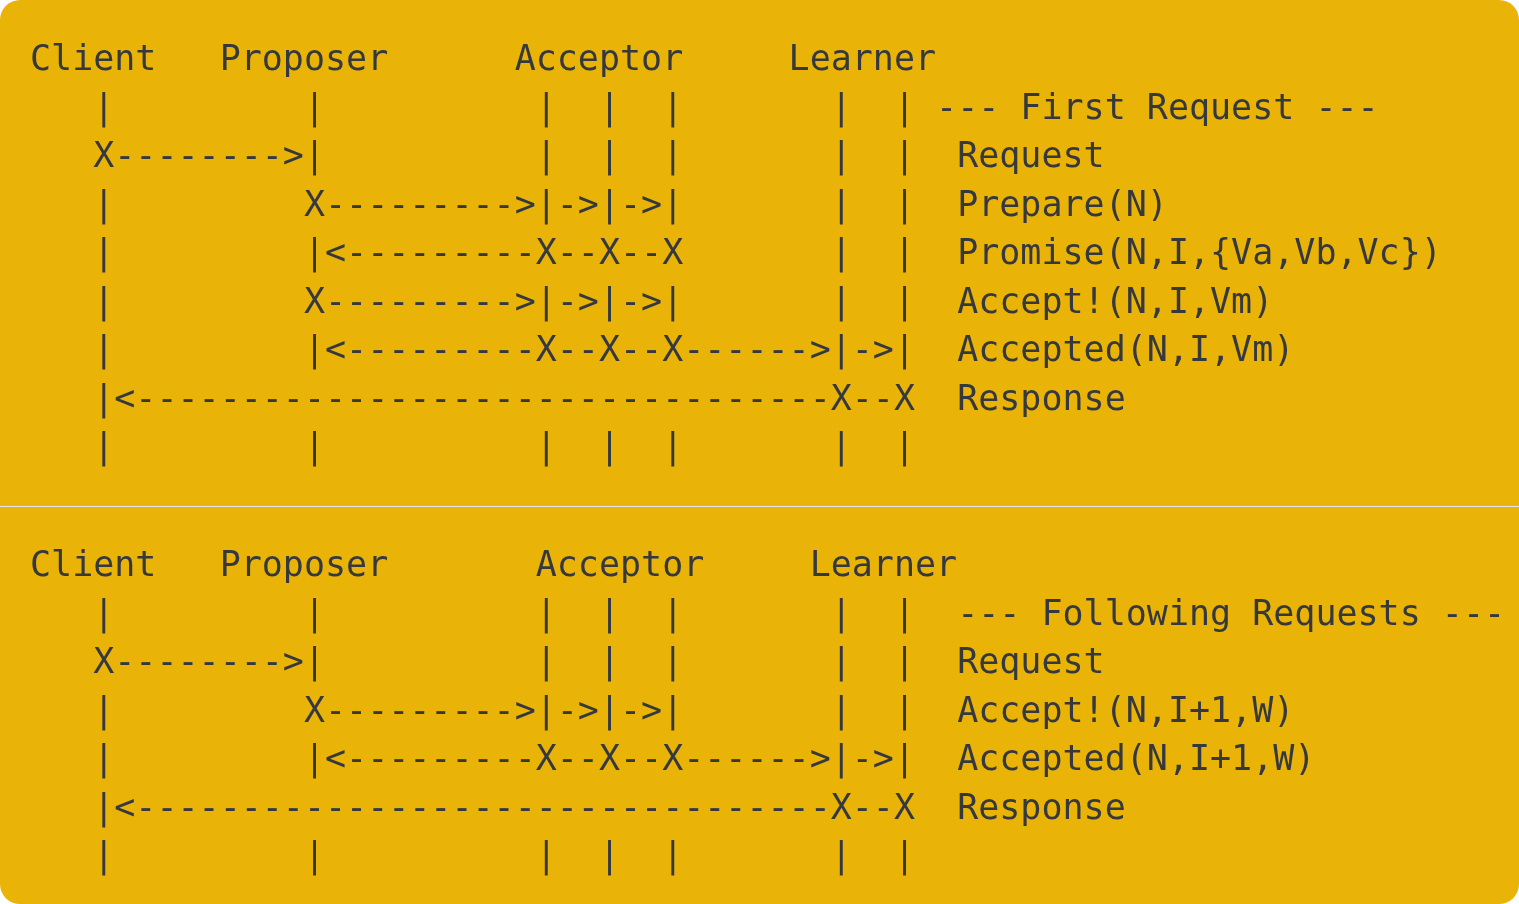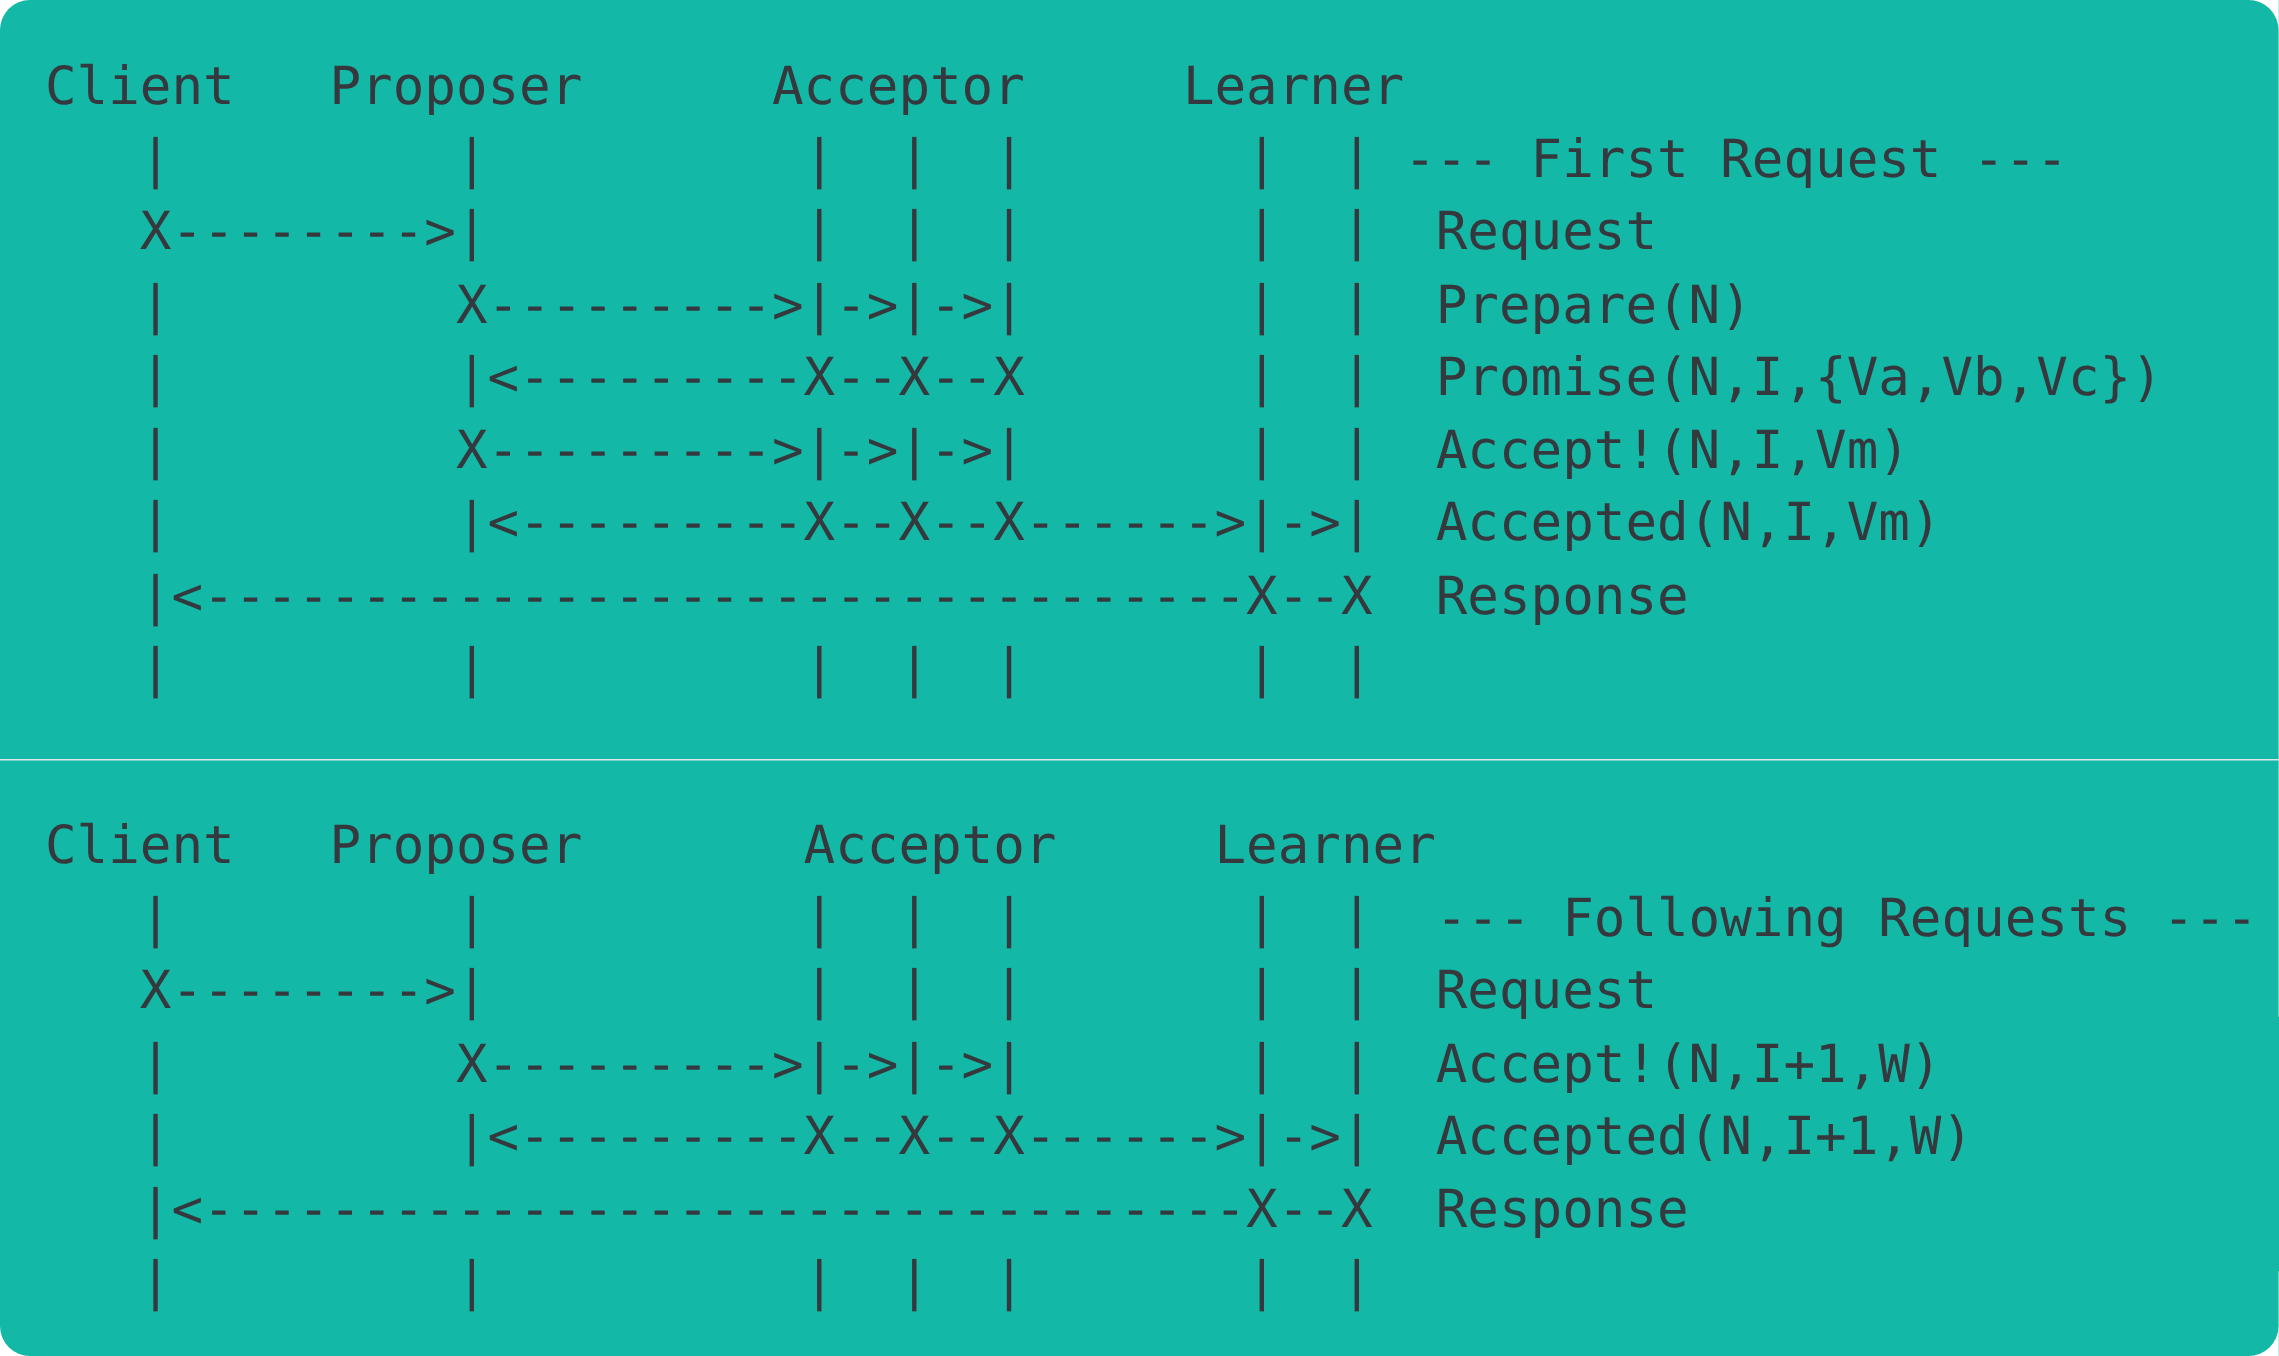--- a/index.html
+++ b/index.html
@@ -8,21 +8,21 @@
     background: #ffffff;
     width: 1519px;
     height: 904px;
     overflow: hidden;
   }
   .panel {
     position: absolute;
     left: 0; top: 0;
     width: 1519px;
     height: 904px;
-    background: #14b8a6;
+    background: #eab308;
     border-radius: 20px;
   }
   pre.ascii {
     margin: 0;
     position: absolute;
     left: 30px;
     font-family: "DejaVu Sans Mono", "Liberation Mono", monospace;
     font-size: 35px;
     line-height: 48.5px;
     color: #35393e;

